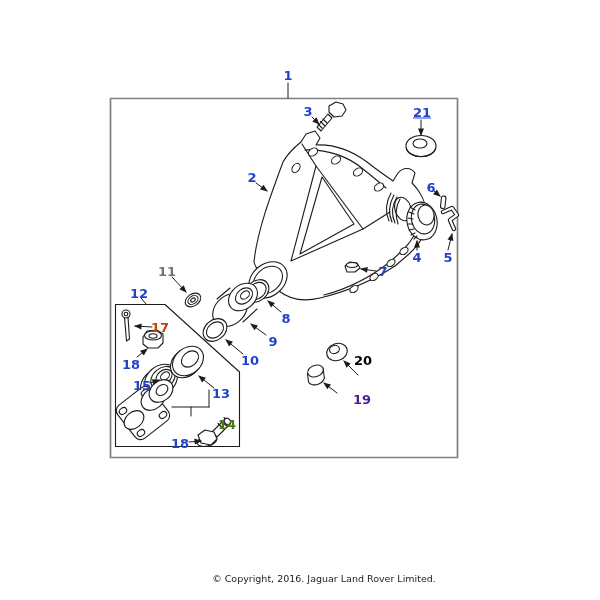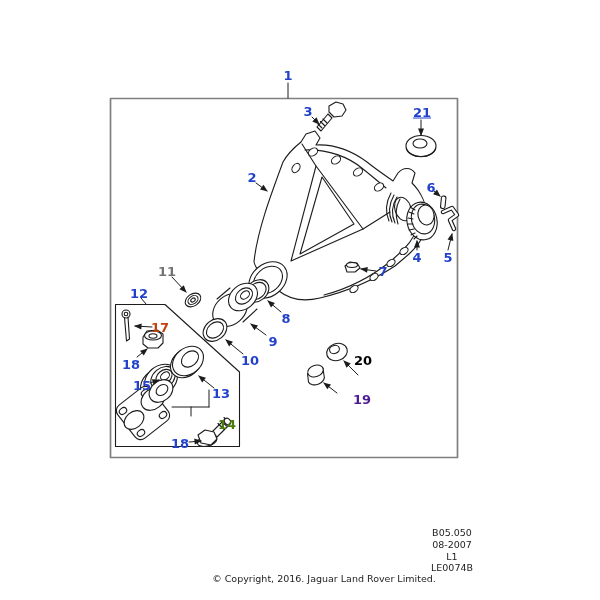--- a/index.html
+++ b/index.html
@@ -217,22 +217,16 @@
       <div class="callout" style="left: 191px; top: 424px; color: #4d7c0f; margin-left: 36px;">14</div>
       <div class="callout" style="left: 142px; top: 385px; color: rgb(35, 66, 204); text-align: center;">15</div>
       <div class="callout" style="left: 131px; top: 364px; color: rgb(35, 66, 204);">18</div>
       <div class="callout" style="left: 160px; top: 327px; color: #c2410c;">17</div>
       <div class="callout" style="left: 180px; top: 443px; color: rgb(35, 66, 204);">18</div>
       <div class="callout" style="left: 342px; top: 399px; color: #4c1d95; margin-left: 20px;">19</div>
       <div class="callout" style="left: 363px; top: 360px; color: #000000;">20</div>
       <div class="callout" style="left: 422px; top: 112px; color: rgb(35, 66, 204); text-decoration: underline;">21</div>
     </div>
 
-  <div class="refs">
-    <div>B05.050</div>
-    <div>08-2007</div>
-    <div>L1</div>
-    <div>LE0074B</div>
-  </div>
 
   <div class="copyright">© Copyright, 2016. Jaguar Land Rover Limited.</div>
 
 </div>
 
 </body></html>

